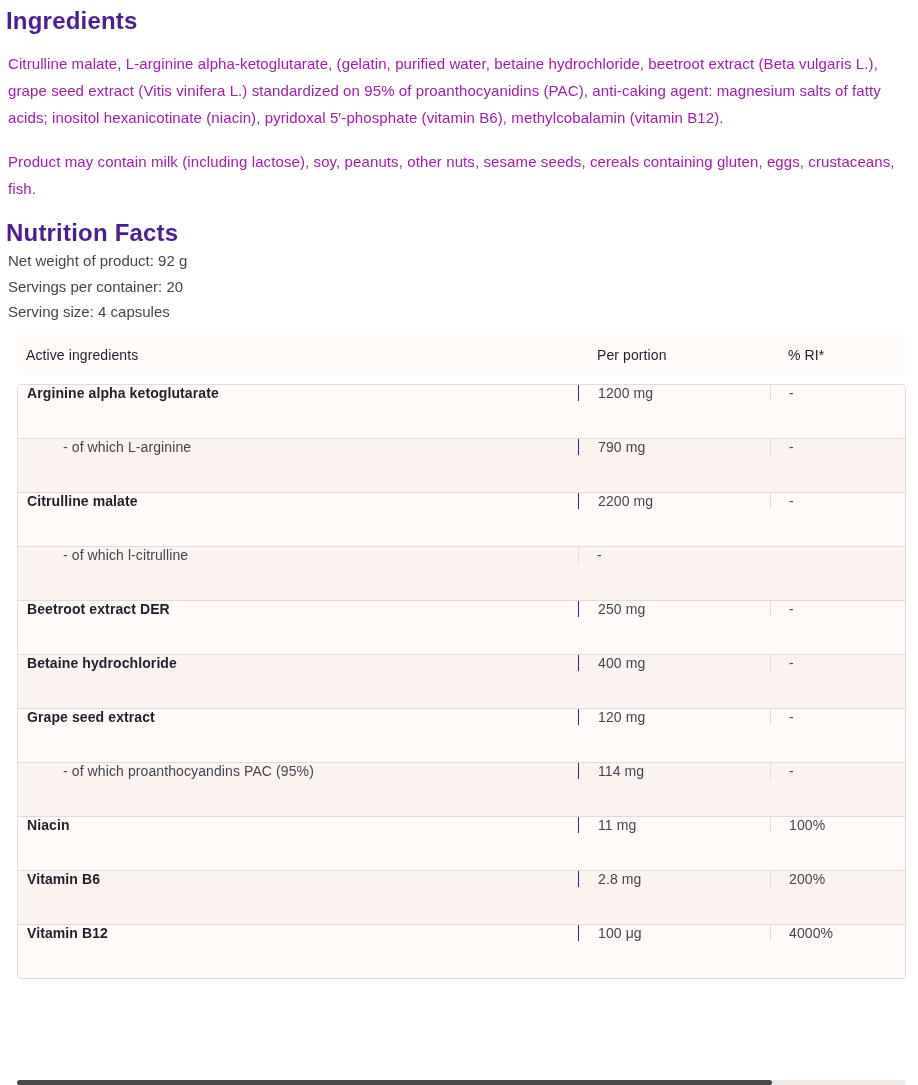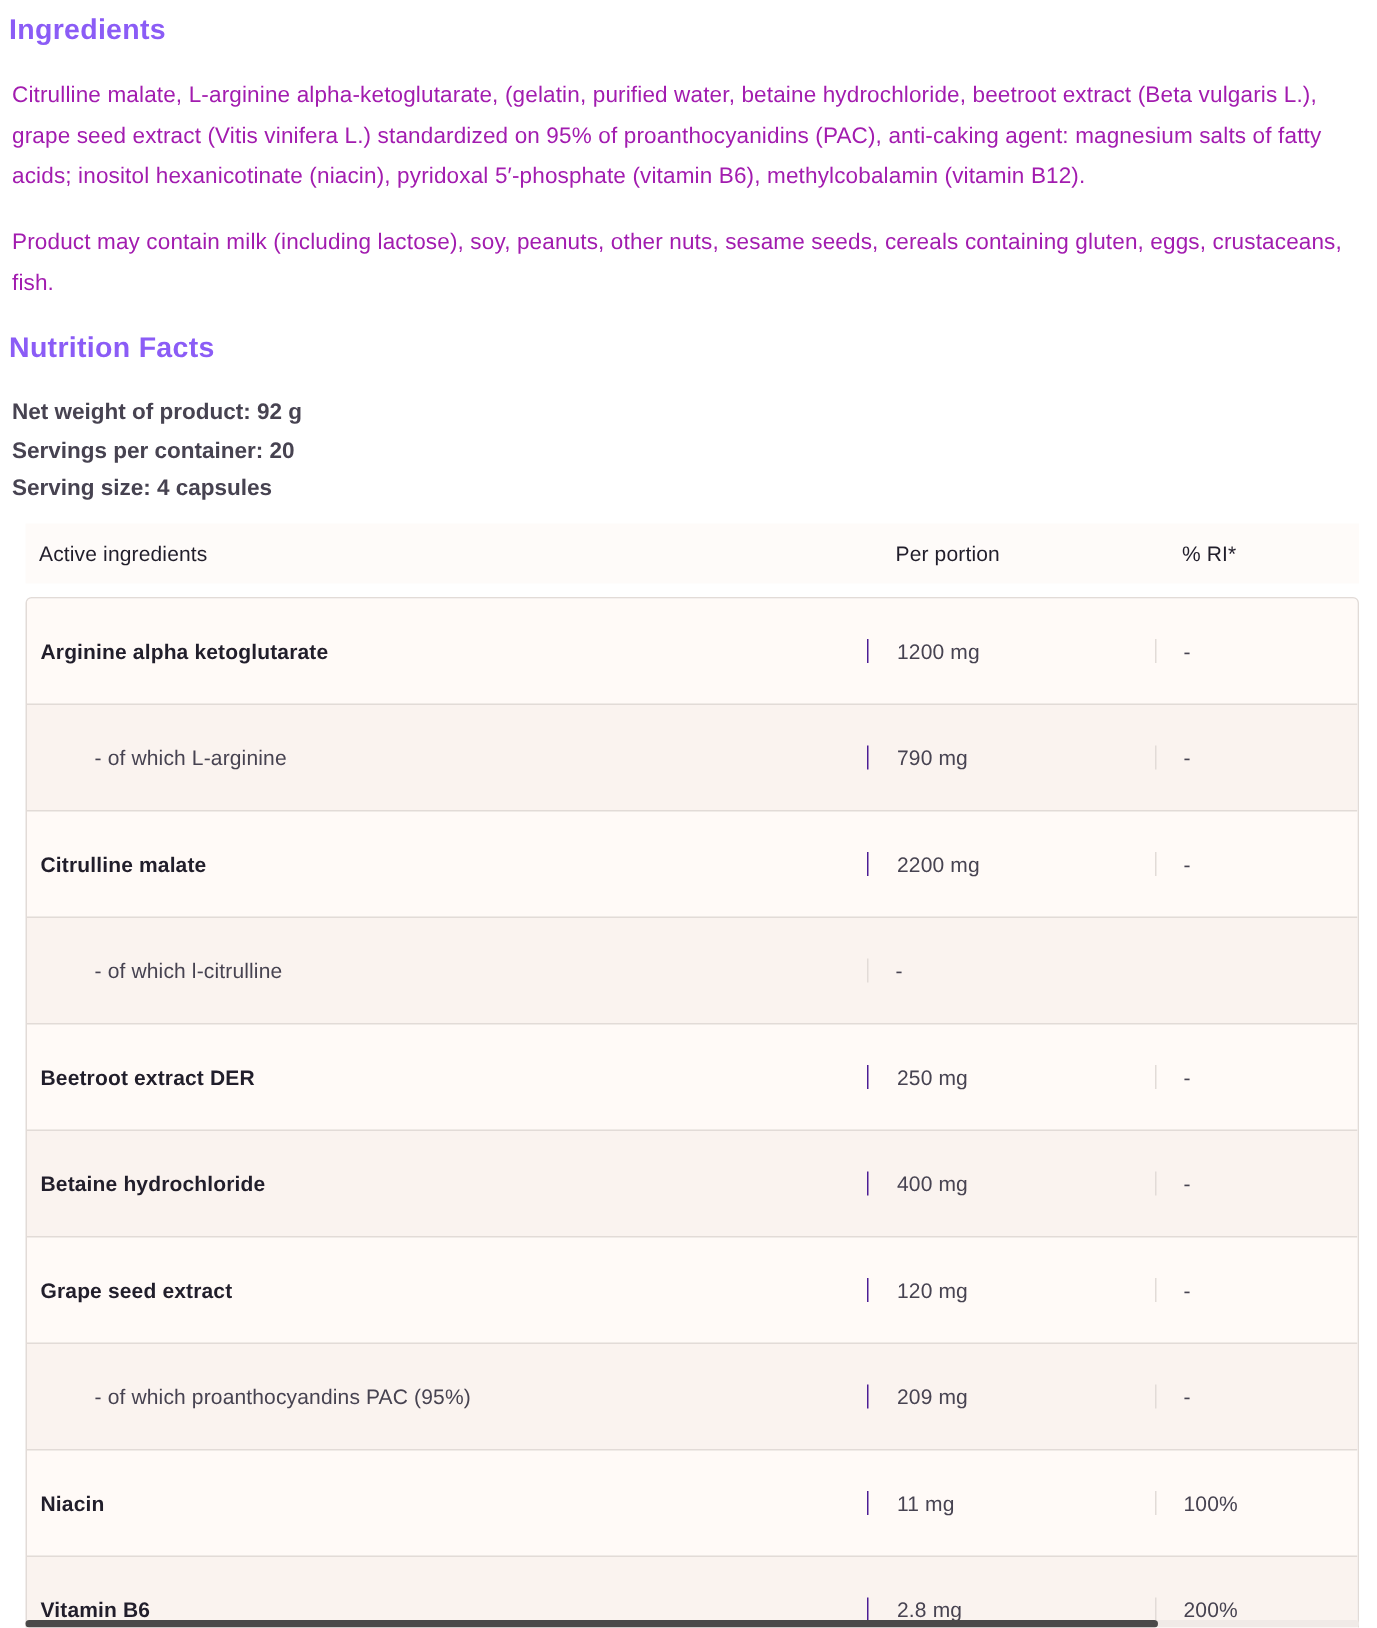--- a/index.html
+++ b/index.html
@@ -13,44 +13,42 @@
     overflow: hidden;
     font-family: "Liberation Sans", "DejaVu Sans", sans-serif;
     color: #474351;
     position: relative;
   }
   .content {
     padding: 6px 16px 0 6px;
   }
   h2.section-heading {
     margin: 0;
-    font-size: 19px;
+    font-size: 24px;
     line-height: 30px;
     font-weight: 700;
-    color: #8b5cf6;
+    color: #4c1d95;
     letter-spacing: 0.2px;
   }
   h2.nutrition {
     margin-top: 16px;
   }
   p.body-text {
     margin: 14px 0 0 0;
     padding-left: 2px;
     font-size: 15px;
     line-height: 27px;
     color: #a21caf;
     letter-spacing: 0.1px;
   }
   p.allergen {
     margin-top: 17px;
   }
   .meta-block {
-    margin-top: 14px;
     padding-left: 2px;
-    font-weight: bold;
   }
   .meta-line {
     font-size: 15px;
     line-height: 25.5px;
     color: #474351;
   }
   
   .table-area {
     margin-left: 11px;
     width: 889px;
@@ -72,22 +70,22 @@
   .th.c2 { flex: 0 0 192px; padding-left: 19px; box-sizing: border-box; }
   .th.c3 { flex: 1 1 auto;  padding-left: 18px; box-sizing: border-box; }
   .tbody {
     margin-top: 9px;
     border: 1px solid #e2dbd7;
     border-radius: 4px;
     overflow: hidden;
   }
   .tr {
     display: flex;
-    align-items: center;
-    height: 70px;
+    align-items: flex-start;
+    height: 53px;
   }
   .tr:nth-child(odd)  { background: #fffaf7; }
   .tr:nth-child(even) { background: #faf3ef; }
   .tr + .tr { border-top: 1px solid #e2dbd7; }
   .td {
     display: flex;
     align-items: center;
     box-sizing: border-box;
     font-size: 14px;
     color: #474351;
@@ -191,21 +189,21 @@
         <div class="td val">400 mg</div>
         <div class="td ri">-</div>
       </div>
       <div class="tr">
         <div class="td name">Grape seed extract</div>
         <div class="td val">120 mg</div>
         <div class="td ri">-</div>
       </div>
       <div class="tr sub">
         <div class="td name">- of which proanthocyandins PAC (95%)</div>
-        <div class="td val">209 mg</div>
+        <div class="td val">114 mg</div>
         <div class="td ri">-</div>
       </div>
       <div class="tr">
         <div class="td name">Niacin</div>
         <div class="td val">11 mg</div>
         <div class="td ri">100%</div>
       </div>
       <div class="tr">
         <div class="td name">Vitamin B6</div>
         <div class="td val">2.8 mg</div>

